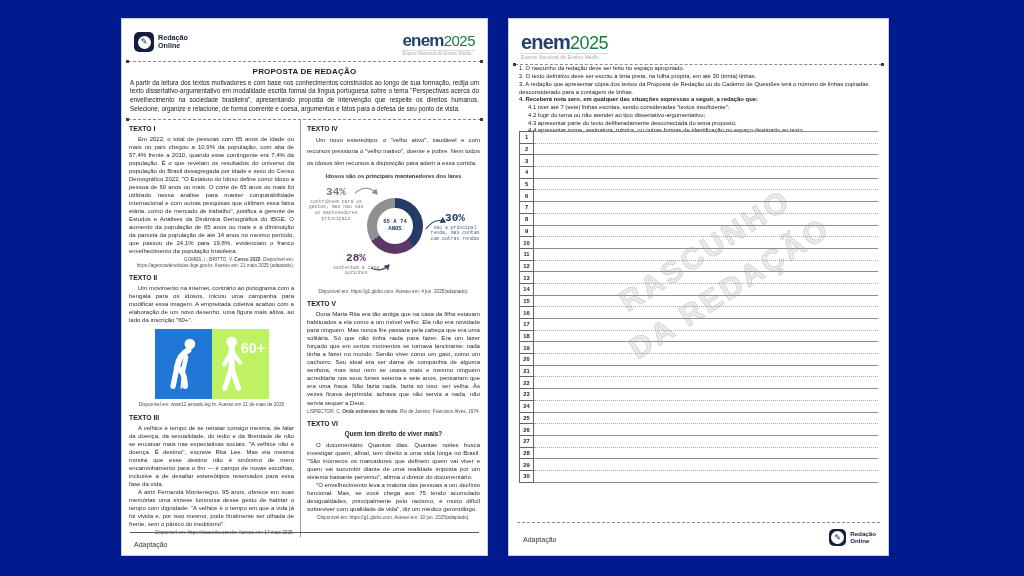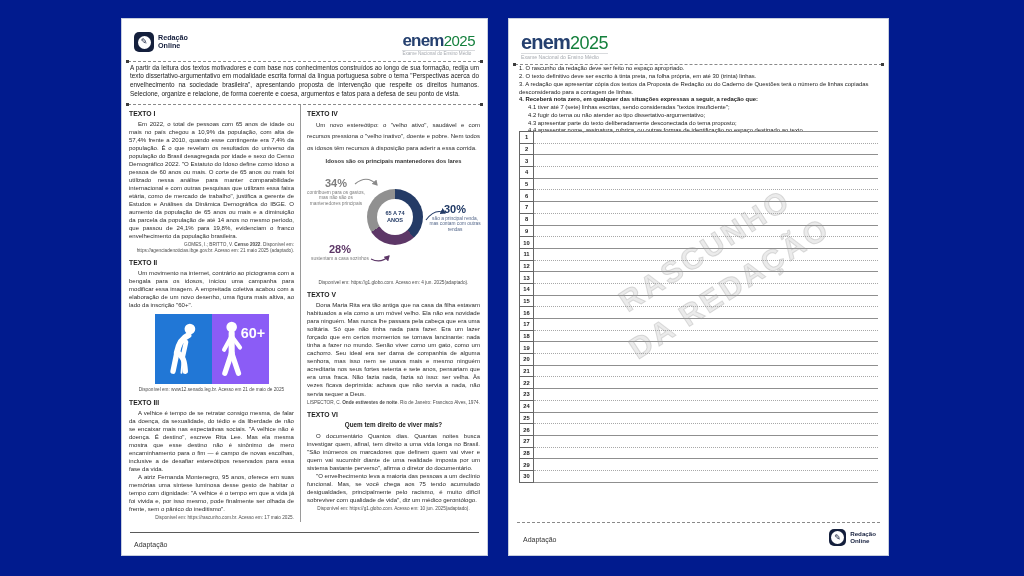--- a/index.html
+++ b/index.html
@@ -38,35 +38,35 @@
   .th{font-weight:bold;font-size:6.8px;color:#1c1c1c;margin:5px 0 3px 0;}
   .body{font-size:6.05px;line-height:1.33;text-align:justify;color:#2b2b2b;text-indent:9px;margin:0;}
   .body-sp{line-height:1.9;}
   .cite{font-size:4.7px;color:#4c4c4c;text-align:right;line-height:1.3;margin:2px 0 1px 0;}
   .cite-c{text-align:center;}
   .subt{text-align:center;font-weight:bold;font-size:6.3px;color:#1c1c1c;margin:3px 0 4px 0;}
 
   
   .picto{display:flex;justify-content:center;margin:5px 0 3px 0;}
   .sq{width:57px;height:70px;display:flex;align-items:center;justify-content:center;}
-  .sq1{background:#2177d6;} .sq2{background:#8b5cf6;text-align:right;}
-
-  
-  .info{position:relative;height:106px;margin-top:8px;}
+  .sq1{background:#2177d6;} .sq2{background:#bef264;text-align:right;}
+
+  
+  .info{position:relative;height:106px;margin-top:2px;font-family:Liberation Mono, monospace;}
   .donut{position:absolute;left:60px;top:17px;width:56px;height:56px;border-radius:50%;}
   .donut::after{content:"";position:absolute;inset:10px;background:#fff;border-radius:50%;}
   .dcenter{position:absolute;inset:0;display:flex;flex-direction:column;align-items:center;justify-content:center;
            z-index:2;font-weight:bold;color:#243b66;font-size:5.6px;line-height:1.2;}
   .stat{position:absolute;text-align:center;}
   .stat .n{font-size:11px;font-weight:bold;line-height:1.05;}
   .stat .l{font-size:4.8px;line-height:1.2;}
   .s34{left:0;top:6px;width:58px;color:#7d7d7d;}
   .s38{left:120px;top:32px;width:56px;}
   .s38 .n{color:#1f3864;} .s38 .l{color:#54678a;}
-  .s28{left:4px;top:72px;width:58px;}
+  .s28{left:20px;top:72px;width:58px;}
   .s28 .n{color:#5d3767;} .s28 .l{color:#7d7d7d;}
   .arrows{position:absolute;inset:0;z-index:3;pointer-events:none;}
   .ctitle{text-align:center;font-weight:bold;font-size:5.8px;color:#333;margin:4px 0 0 0;}
 
   
   .lfoot-rule{position:absolute;left:8px;right:8px;bottom:22px;border-top:1px solid #5a5a5a;}
   .lfoot{position:absolute;left:12px;bottom:7px;font-size:7px;color:#333;}
 
   
   .rtitle{text-align:center;font-weight:bold;font-size:7.2px;color:#1c1c1c;margin:4px 0 3px 0;}
@@ -105,20 +105,21 @@
         <div>Online</div>
       </div>
     </div>
     <div class="enem">
       <span class="word">enem</span><span class="year">2025</span>
       <div class="sub">Exame Nacional do Ensino Médio</div>
     </div>
   </div>
   <div class="rule"></div>
 
+  <div class="ptitle">PROPOSTA DE REDAÇÃO</div>
   <div class="intro">A partir da leitura dos textos motivadores e com base nos conhecimentos construídos ao longo de sua formação, redija um texto dissertativo-argumentativo em modalidade escrita formal da língua portuguesa sobre o tema "Perspectivas acerca do envelhecimento na sociedade brasileira", apresentando proposta de intervenção que respeite os direitos humanos. Selecione, organize e relacione, de forma coerente e coesa, argumentos e fatos para a defesa de seu ponto de vista.</div>
   <div class="rule"></div>
 
   <div class="cols">
 
     <div class="col-l">
       <div class="th">TEXTO I</div>
       <p class="body">Em 2022, o total de pessoas com 65 anos de idade ou mais no país chegou a 10,9% da população, com alta de 57,4% frente a 2010, quando esse contingente era 7,4% da população. É o que revelam os resultados do universo da população do Brasil desagregada por idade e sexo do Censo Demográfico 2022. "O Estatuto do Idoso define como idoso a pessoa de 60 anos ou mais. O corte de 65 anos ou mais foi utilizado nessa análise para manter comparabilidade internacional e com outras pesquisas que utilizam essa faixa etária, como de mercado de trabalho", justifica a gerente de Estudos e Análises da Dinâmica Demográfica do IBGE. O aumento da população de 65 anos ou mais e a diminuição da parcela da população de até 14 anos no mesmo período, que passou de 24,1% para 19,8%, evidenciam o franco envelhecimento da população brasileira.</p>
       <div class="cite">
         <span>GOMES, I.; BRITTO, V. </span><b>Censo 2022</b><span>. Disponível em: https://agenciadenoticias.ibge.gov.br. Acesso em: 21 maio 2025 (adaptado).</span>

